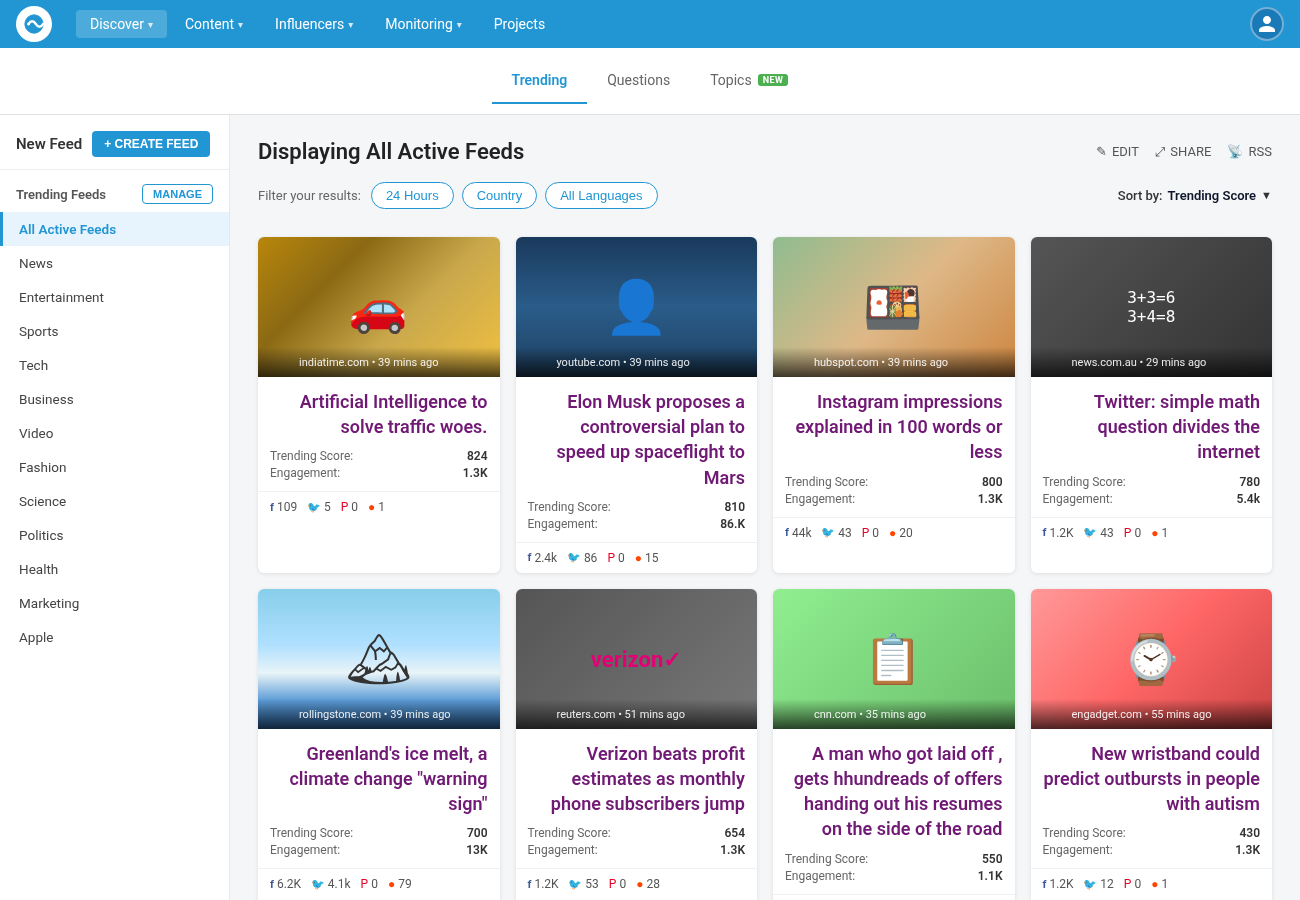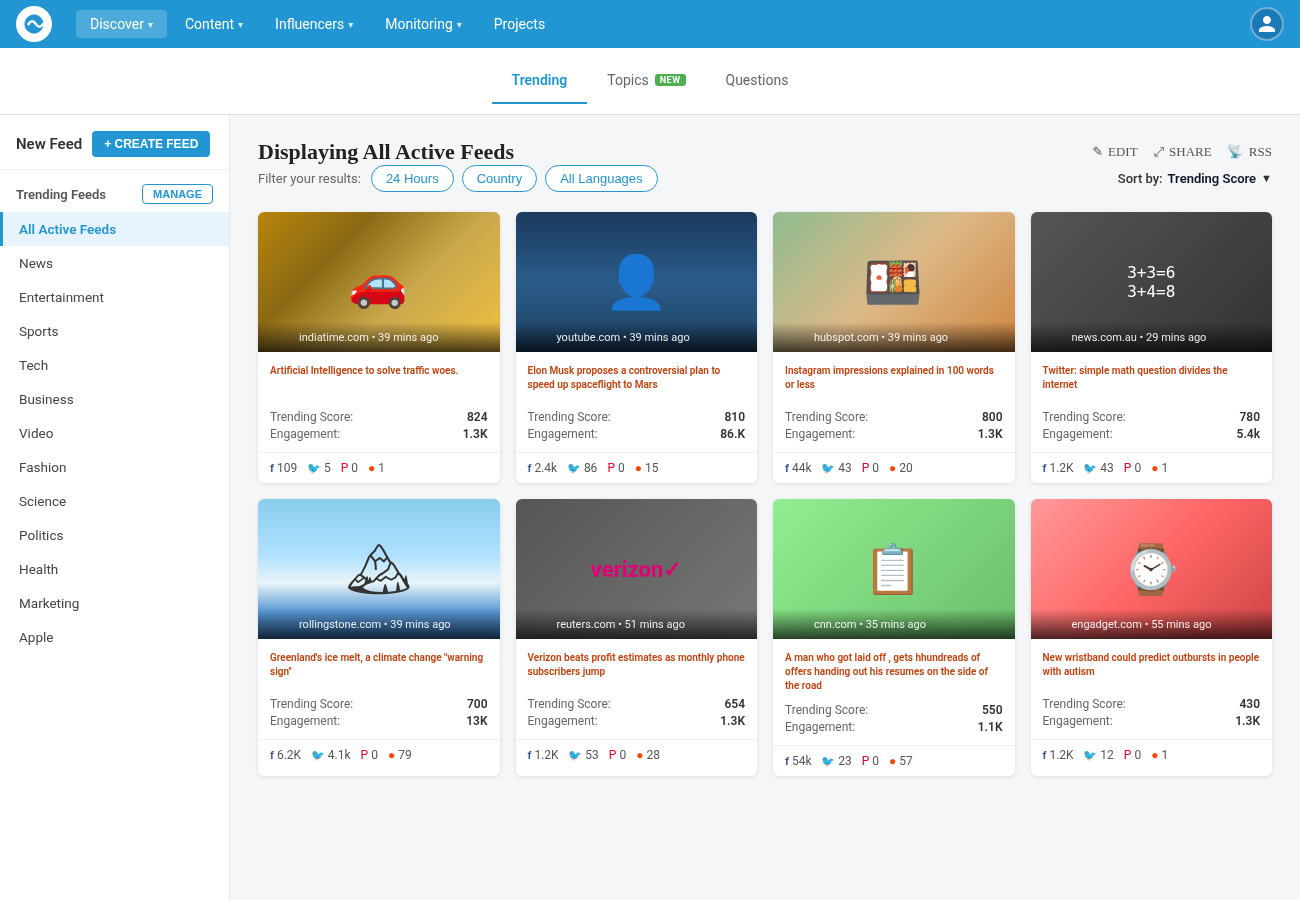--- a/index.html
+++ b/index.html
@@ -158,41 +158,41 @@
     .content-area {
       flex: 1;
       padding: 24px 28px;
       overflow-y: auto;
     }
 
     .content-header {
       display: flex;
       align-items: center;
       justify-content: space-between;
-      font-family: Liberation Serif, serif;
+      margin-bottom: 18px;
     }
     .content-title {
       font-size: 22px;
       font-weight: 600;
       color: #222;
     }
     .content-actions {
       display: flex; align-items: center; gap: 16px;
     }
     .action-btn {
       display: flex; align-items: center; gap: 5px;
       color: #555; cursor: pointer; font-size: 13px;
     }
     .action-icon { font-size: 13px; }
 
     .filters-row {
       display: flex;
       align-items: center;
       justify-content: space-between;
-      margin-bottom: 20px;
+      margin-bottom: 28px;
     }
     .filters-left {
       display: flex; align-items: center; gap: 10px;
     }
     .filter-label { font-size: 13px; color: #666; }
     .filter-btn {
       border: 1px solid #2196d3;
       color: #2196d3;
       background: white;
       padding: 5px 14px;
@@ -237,26 +237,27 @@
       padding: 6px 10px 8px;
     }
     .card-source {
       color: rgba(255,255,255,0.9);
       font-size: 11px;
       margin-left: 31px;
     }
 
     .card-body { padding: 12px 12px 8px; }
     .card-title {
-      font-size: 10px;
-      font-weight: 600;
-      color: #c2410c;
+      font-size: 18px;
+      font-weight: 600;
+      color: #701a75;
       line-height: 1.4;
       margin-bottom: 10px;
       min-height: 36px;
+      text-align: right;
     }
     .card-stats {
       font-size: 12px;
       color: #666;
       margin-bottom: 2px;
     }
     .card-stats-row {
       display: flex;
       justify-content: space-between;
       margin-bottom: 3px;
@@ -389,25 +390,25 @@
         <path d="M12 12c2.7 0 4.8-2.1 4.8-4.8S14.7 2.4 12 2.4 7.2 4.5 7.2 7.2 9.3 12 12 12zm0 2.4c-3.2 0-9.6 1.6-9.6 4.8v2.4h19.2v-2.4c0-3.2-6.4-4.8-9.6-4.8z"></path>
       </svg>
   </div>
 </nav>
 
 <div class="tabs-bar" id="tabs-bar">
     <div class="tab active">
       <span>Trending</span>
     </div>
     <div class="tab">
+      <span>Questions</span>
+    </div>
+    <div class="tab">
       <span>Topics</span>
       <span class="badge-new">NEW</span>
-    </div>
-    <div class="tab">
-      <span>Questions</span>
     </div>
   </div>
 
 <div class="main-layout">
 
   <aside class="sidebar">
     <div class="sidebar-new-feed">
       <span class="sidebar-new-feed-label">New Feed</span>
       <button class="btn-create-feed">+ CREATE FEED</button>
     </div>

